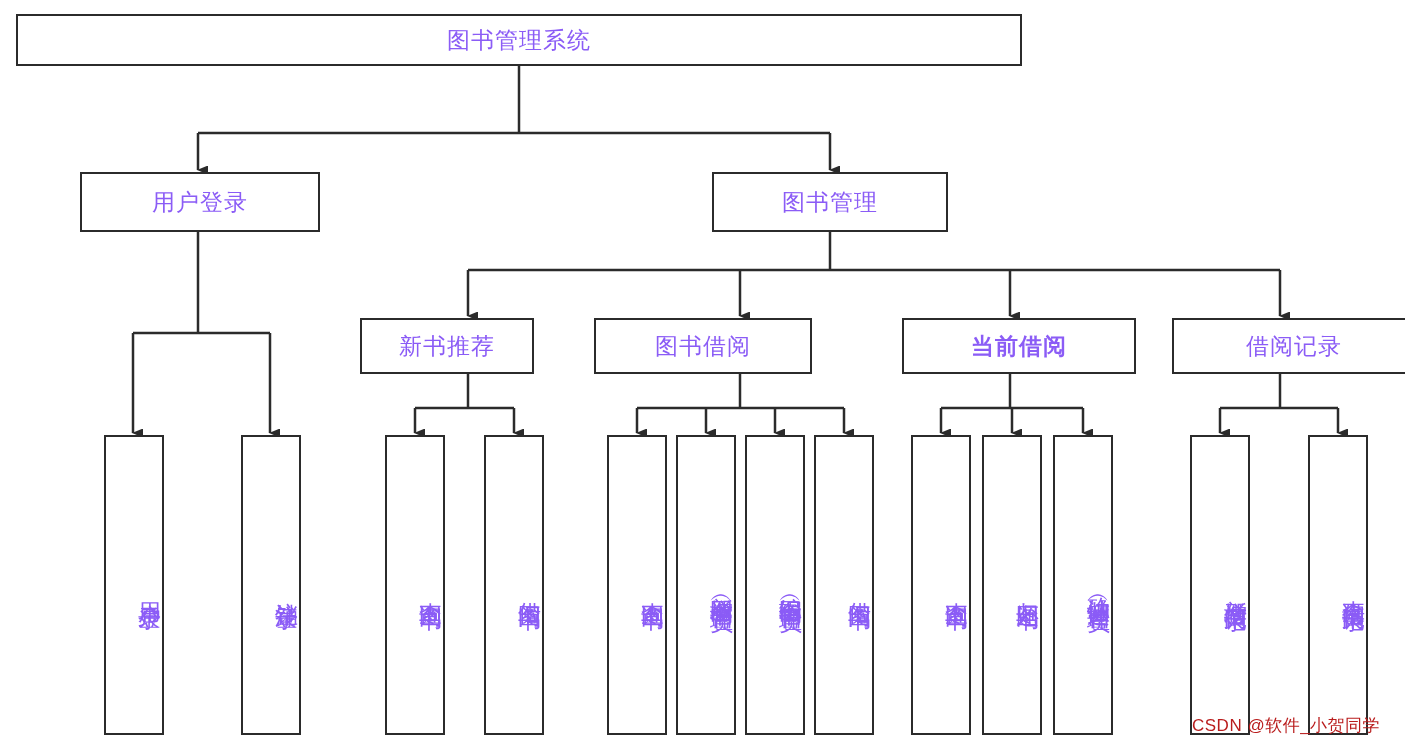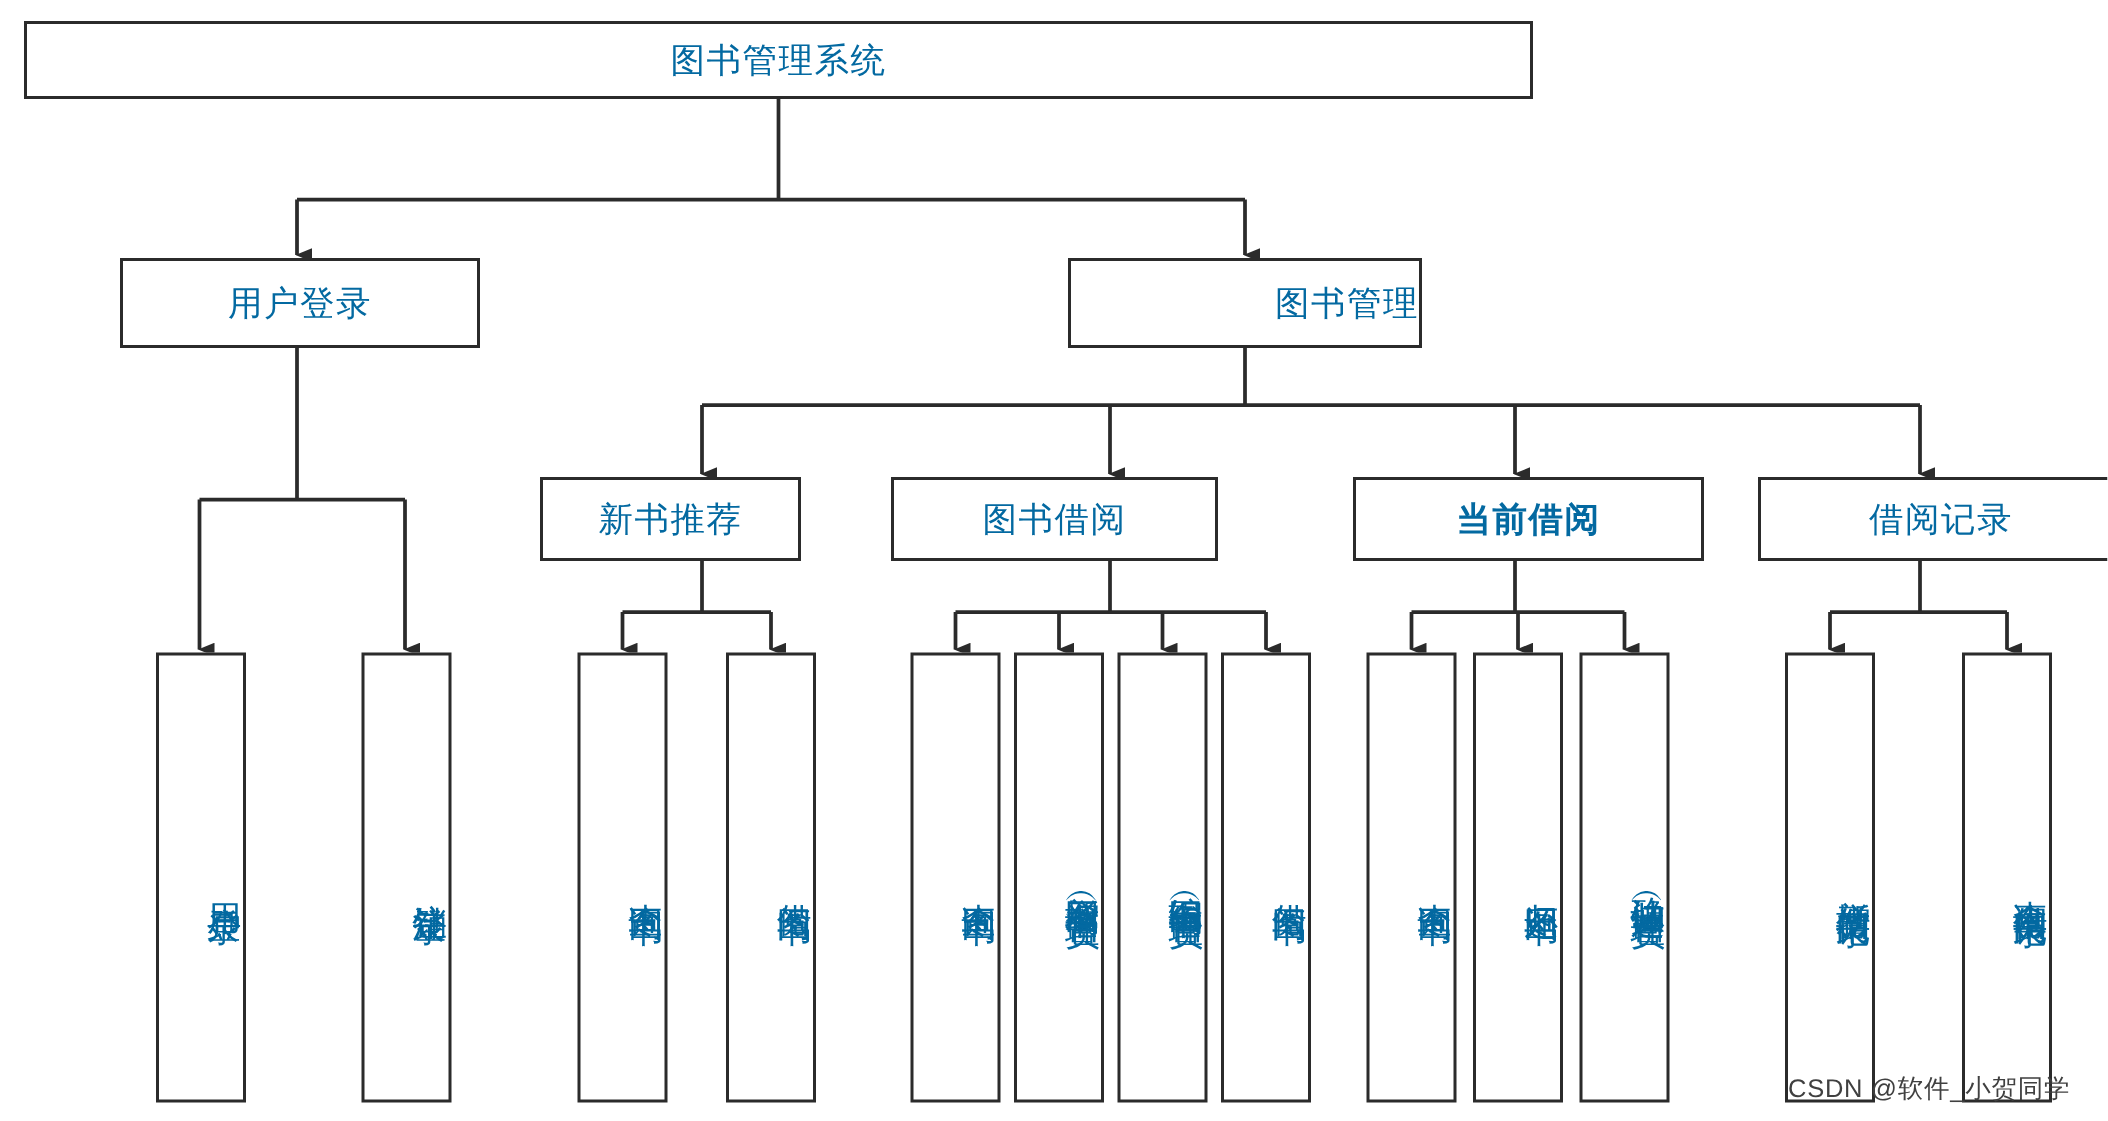--- a/index.html
+++ b/index.html
@@ -26,21 +26,21 @@
     height: 747px;
   }
   .node-box {
     position: absolute;
     box-sizing: border-box;
     border: 2px solid #2b2b2b;
     background: #ffffff;
     display: flex;
     align-items: center;
     justify-content: center;
-    color: #0369a1;
+    color: #8b5cf6;
   }
   .node-box.horizontal {
     font-size: 23px;
     letter-spacing: 1px;
   }
   .node-box.vertical {
     writing-mode: vertical-rl;
     text-orientation: upright;
     align-items: flex-start;
     justify-content: center;
@@ -110,21 +110,21 @@
       </g>
   </svg>
 
   <div id="nodes">
       <div class="node-box horizontal" style="left: 16px; top: 14px; width: 1006px; height: 52px;">
         <span class="node-label">图书管理系统</span>
       </div>
       <div class="node-box horizontal" style="left: 80px; top: 172px; width: 240px; height: 60px;">
         <span class="node-label">用户登录</span>
       </div>
-      <div class="node-box horizontal" style="left: 712px; top: 172px; width: 236px; height: 60px; justify-content: flex-end;">
+      <div class="node-box horizontal" style="left: 712px; top: 172px; width: 236px; height: 60px;">
         <span class="node-label">图书管理</span>
       </div>
       <div class="node-box horizontal" style="left: 360px; top: 318px; width: 174px; height: 56px;">
         <span class="node-label">新书推荐</span>
       </div>
       <div class="node-box horizontal" style="left: 594px; top: 318px; width: 218px; height: 56px;">
         <span class="node-label">图书借阅</span>
       </div>
       <div class="node-box horizontal" style="left: 902px; top: 318px; width: 234px; height: 56px; font-weight: bold;">
         <span class="node-label">当前借阅</span>
@@ -166,15 +166,15 @@
         <span class="node-label">确认归还（管理员）</span>
       </div>
       <div class="node-box vertical" style="left: 1190px; top: 435px; width: 60px; height: 300px;">
         <span class="node-label">新增借阅记录</span>
       </div>
       <div class="node-box vertical" style="left: 1308px; top: 435px; width: 60px; height: 300px;">
         <span class="node-label">查询借阅记录</span>
       </div>
     </div>
 
-  <div class="watermark" style="left: 1192px; top: 714px; color: #404040;">CSDN @软件_小贺同学</div>
+  <div class="watermark" style="left: 1192px; top: 714px; color: #b91c1c;">CSDN @软件_小贺同学</div>
 
 </div>
 
 </body></html>

